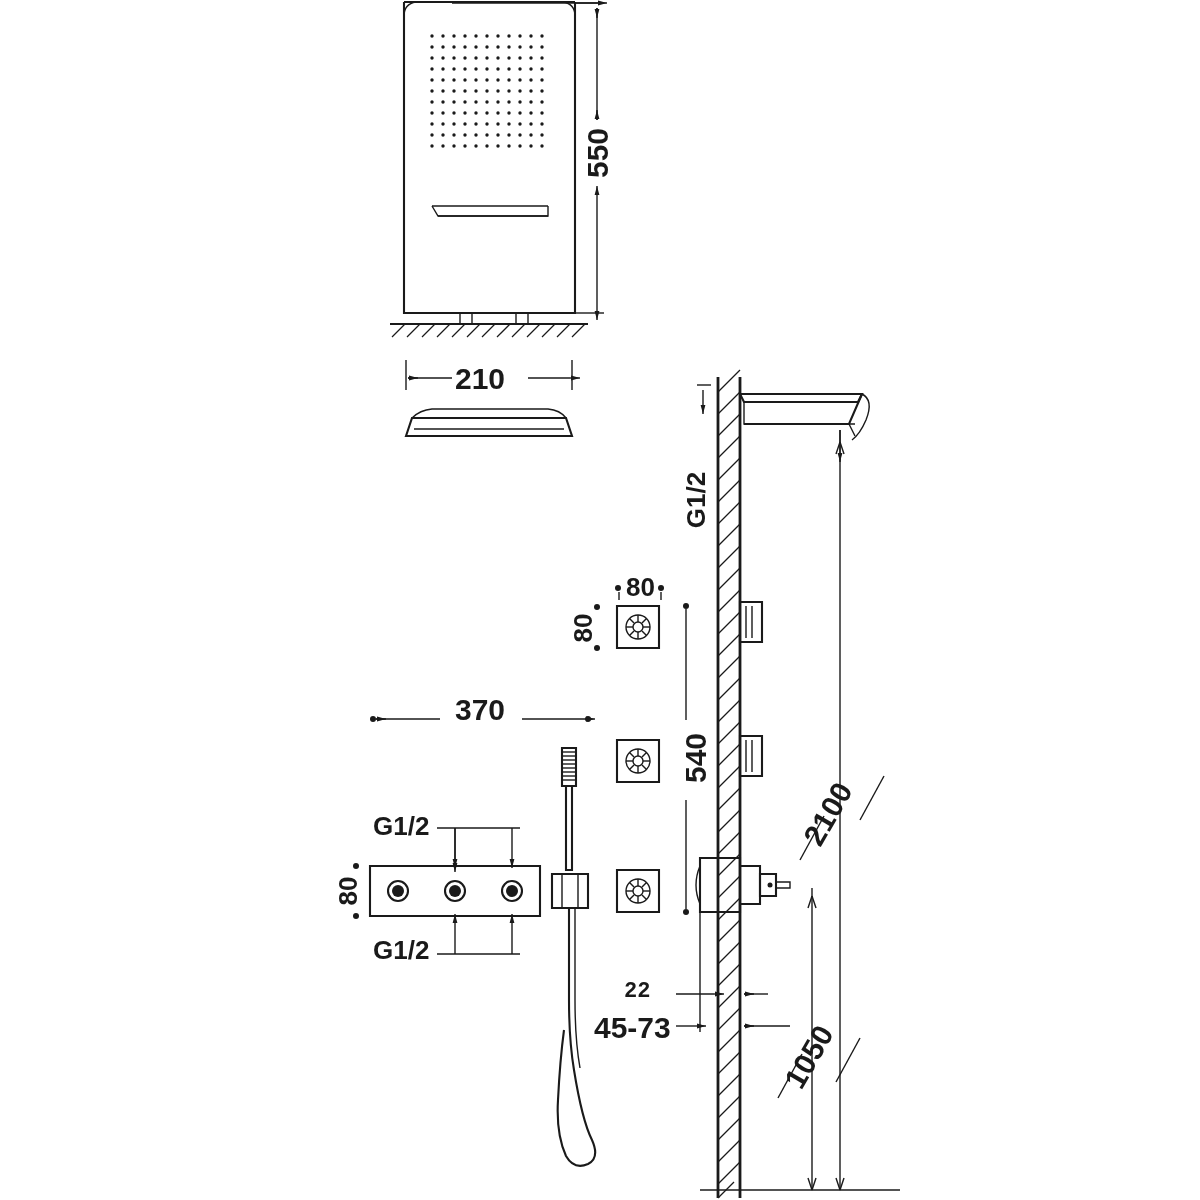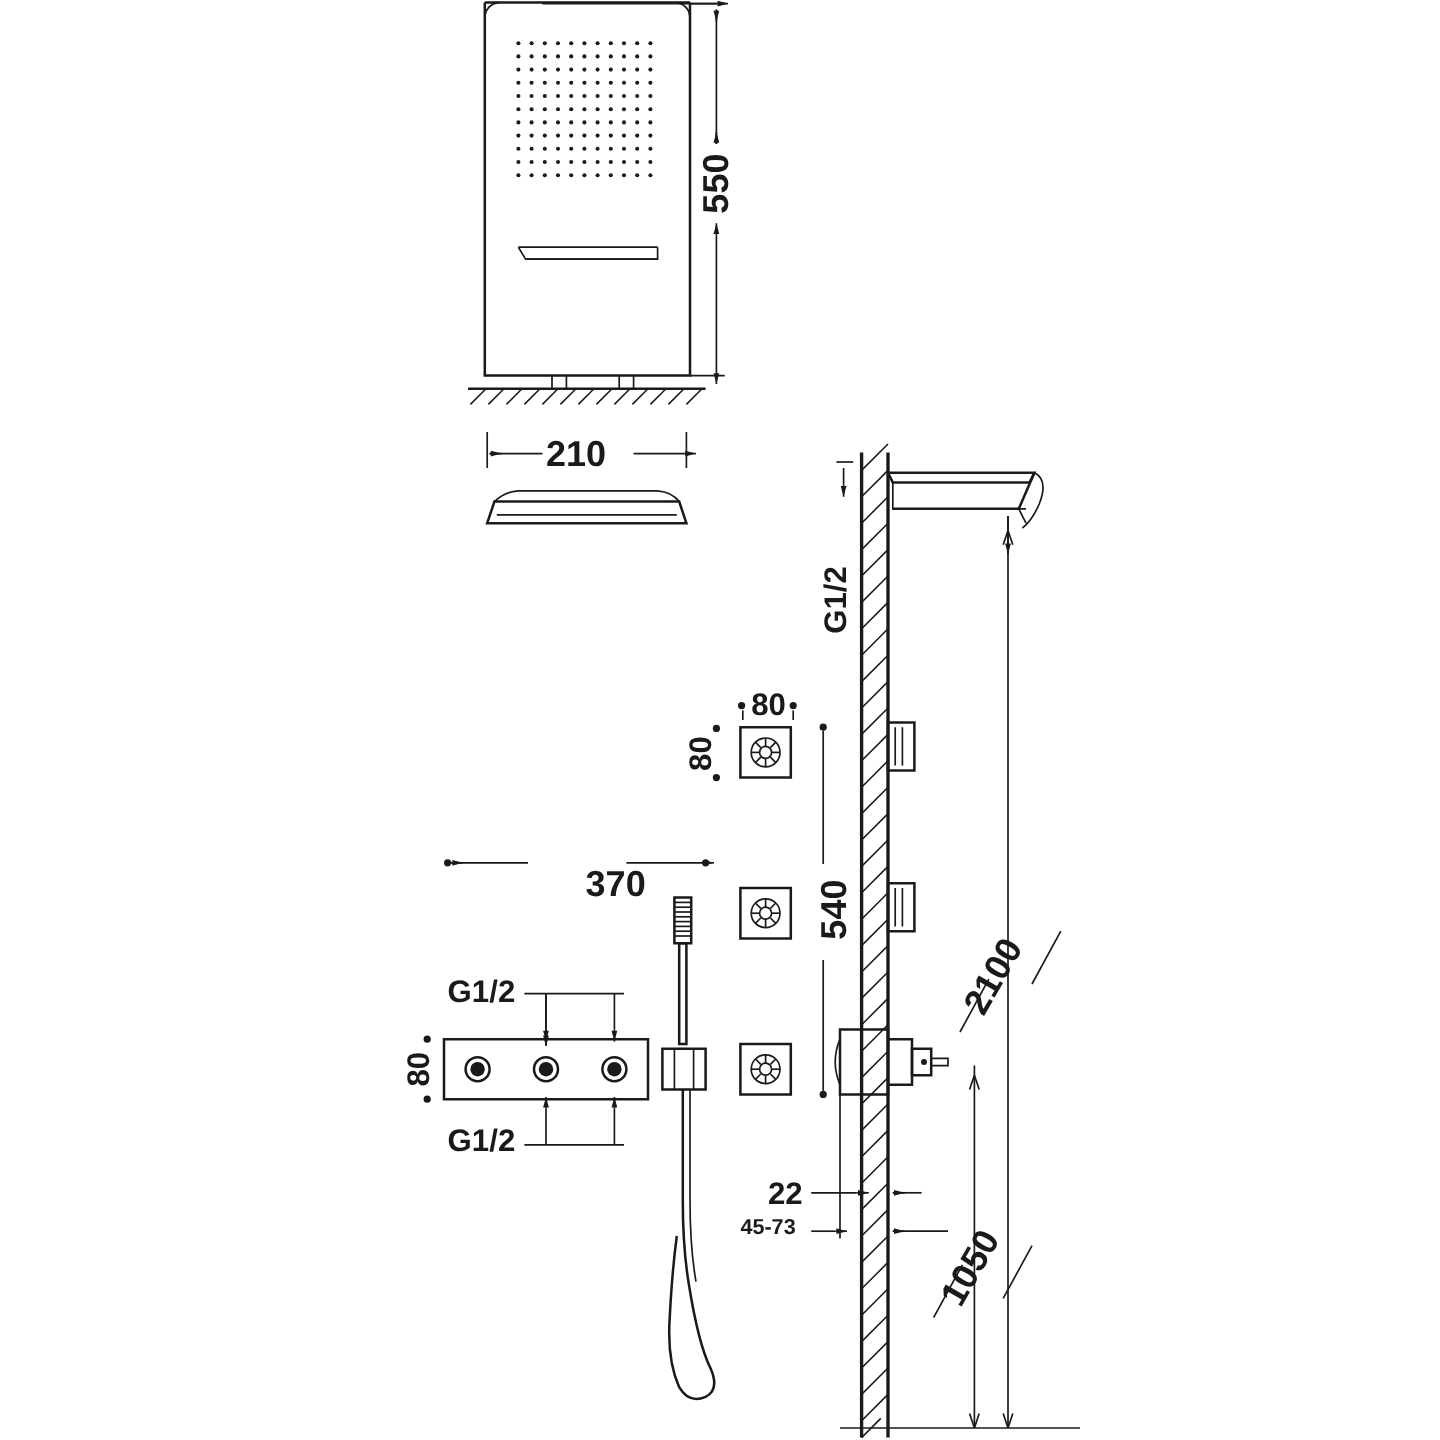--- a/index.html
+++ b/index.html
@@ -505,31 +505,31 @@
   <div class="dim-label v-label" style="left:573px; top:138px; font-size:30px; transform:rotate(-90deg);">550</div>
 
   <div class="dim-label" style="left:455px; top:364px; font-size:30px;">210</div>
 
   <div class="dim-label v-label" style="left:668px; top:487px; font-size:26px; transform:rotate(-90deg);">G1/2</div>
 
   <div class="dim-label" style="left:626px; top:574px; font-size:26px;">80</div>
 
   <div class="dim-label v-label" style="left:569px; top:615px; font-size:26px; transform:rotate(-90deg);">80</div>
 
-  <div class="dim-label" style="left:455px; top:723px; font-size:30px;margin-left:33px;">370</div>
+  <div class="dim-label" style="left:455px; top:695px; font-size:30px;">370</div>
 
   <div class="dim-label v-label" style="left:671px; top:743px; font-size:30px; transform:rotate(-90deg);">540</div>
 
   <div class="dim-label" style="left:373px; top:813px; font-size:26px;">G1/2</div>
 
   <div class="dim-label v-label" style="left:334px; top:878px; font-size:26px; transform:rotate(-90deg);">80</div>
 
   <div class="dim-label" style="left:373px; top:937px; font-size:26px;">G1/2</div>
 
   <div class="dim-label v-label" style="left:795px; top:799px; font-size:30px; transform:rotate(-60deg);">2100</div>
 
-  <div class="dim-label" style="left:640px; top:981px; font-size:26px;">22</div>
-
-  <div class="dim-label" style="left:594px; top:1013px; font-size:18px;margin-left:23px;">45-73</div>
+  <div class="dim-label" style="left:624px; top:981px; font-size:22px;font-family:Liberation Mono, monospace;">22</div>
+
+  <div class="dim-label" style="left:594px; top:1013px; font-size:30px;">45-73</div>
 
   <div class="dim-label v-label" style="left:776px; top:1042px; font-size:30px; transform:rotate(-60deg);">1050</div>
 
 </div>
 
 </body></html>

